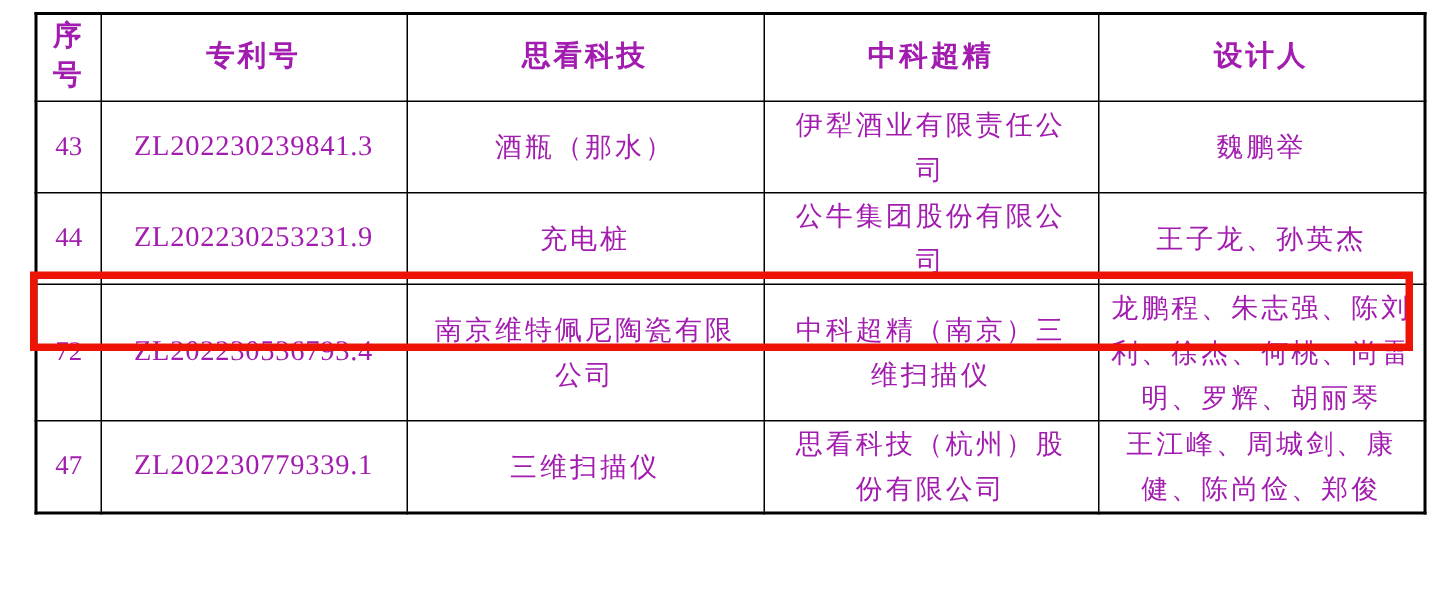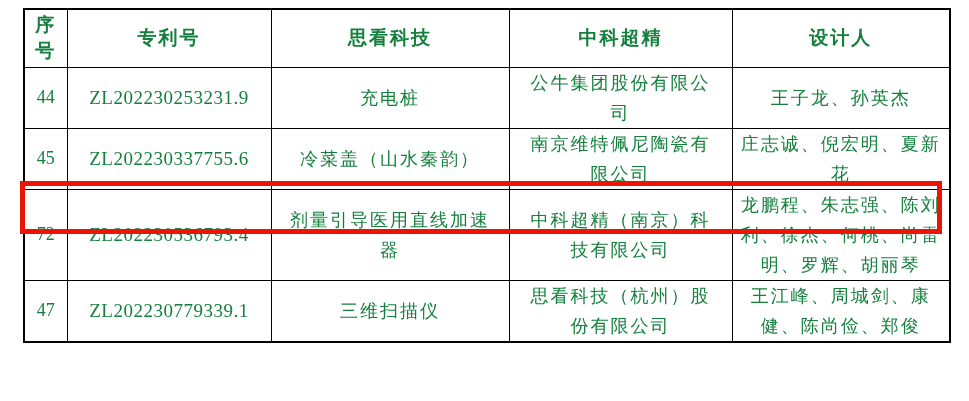--- a/index.html
+++ b/index.html
@@ -3,21 +3,21 @@
 <meta charset="utf-8">
 <style>
   * { margin: 0; padding: 0; box-sizing: border-box; }
   html, body { background: #ffffff; }
   .page {
     position: relative;
     width: 969px;
     height: 401px;
     background: #ffffff;
     font-family: "Liberation Serif", "DejaVu Serif", serif;
-    color: #15803d;
+    color: #a21caf;
     overflow: hidden;
   }
   table.patent-table {
     position: absolute;
     left: 23px;
     top: 8px;
     border-collapse: collapse;
     table-layout: fixed;
     border: 2px solid #000000;
   }
@@ -93,39 +93,39 @@
     <thead>
       <tr>
         <th>序号</th>
         <th>专利号</th>
         <th>思看科技</th>
         <th>中科超精</th>
         <th>设计人</th>
       </tr>
     </thead>
     <tbody>
+      <tr class="h58">
+        <td class="c-no">43</td>
+        <td class="c-patno">ZL202230239841.3</td>
+        <td class="c-name">酒瓶（那水）</td>
+        <td class="c-holder">伊犁酒业有限责任公司</td>
+        <td class="c-designers">魏鹏举</td>
+      </tr>
       <tr class="h60">
         <td class="c-no">44</td>
         <td class="c-patno">ZL202230253231.9</td>
         <td class="c-name">充电桩</td>
         <td class="c-holder">公牛集团股份有限公司</td>
         <td class="c-designers">王子龙、孙英杰</td>
       </tr>
-      <tr class="h58">
-        <td class="c-no">45</td>
-        <td class="c-patno">ZL202230337755.6</td>
-        <td class="c-name">冷菜盖（山水秦韵）</td>
-        <td class="c-holder">南京维特佩尼陶瓷有限公司</td>
-        <td class="c-designers">庄志诚、倪宏明、夏新花</td>
-      </tr>
       <tr class="h88">
         <td class="c-no">72</td>
         <td class="c-patno">ZL202230536793.4</td>
-        <td class="c-name">剂量引导医用直线加速器</td>
-        <td class="c-holder">中科超精（南京）科技有限公司</td>
+        <td class="c-name">南京维特佩尼陶瓷有限公司</td>
+        <td class="c-holder">中科超精（南京）三维扫描仪</td>
         <td class="c-designers">龙鹏程、朱志强、陈刘利、徐杰、何桃、尚雷明、罗辉、胡丽琴</td>
       </tr>
       <tr class="h62">
         <td class="c-no">47</td>
         <td class="c-patno">ZL202230779339.1</td>
         <td class="c-name">三维扫描仪</td>
         <td class="c-holder">思看科技（杭州）股份有限公司</td>
         <td class="c-designers">王江峰、周城剑、康健、陈尚俭、郑俊</td>
       </tr>
     </tbody>

